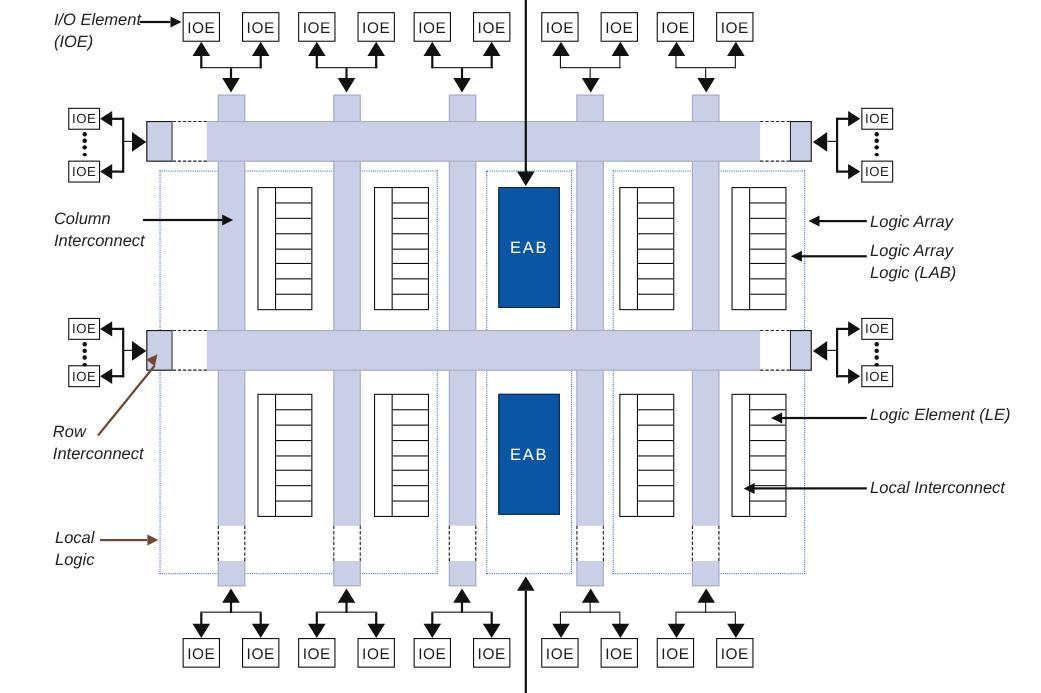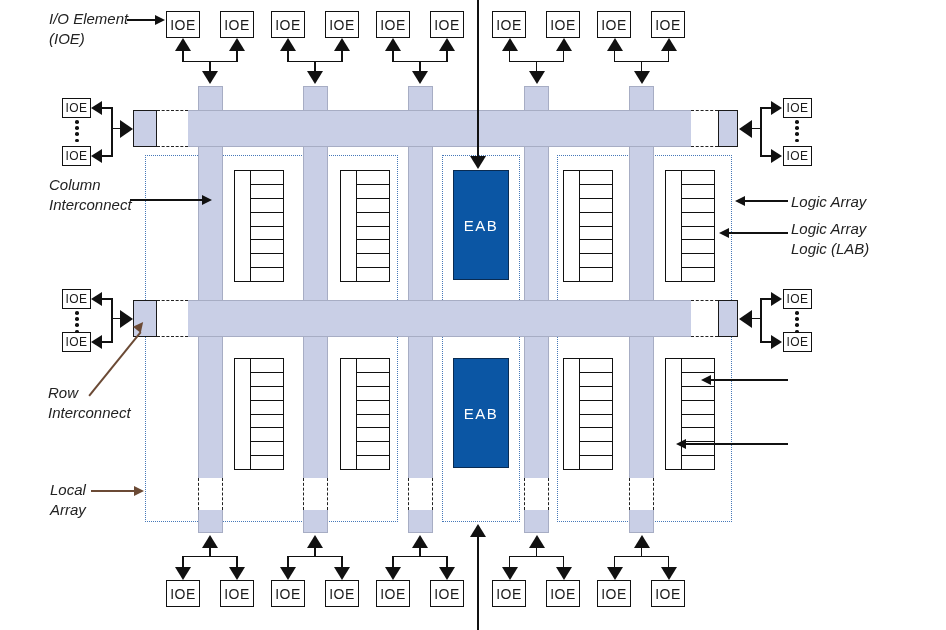--- a/index.html
+++ b/index.html
@@ -355,53 +355,59 @@
   <div class="ln" style="left:752px;top:317.75px;width:9px;height:1.5px"></div>
   <div class="tl" style="left:739px;top:309.5px"></div>
 
   <div class="lbl" style="left:49px;top:9px">
     <div>I/O Element</div>
     <div>(IOE)</div>
   </div>
   <div class="ln" style="left:127px;top:19px;width:28px;height:1.5px"></div>
   <div class="ptr" style="left:155px;top:15px"></div>
 
-  <div class="lbl" style="left:49px;top:175px">
+  <div class="lbl" style="left:49px;top:190px">
     <div>Column</div>
     <div>Interconnect</div>
   </div>
   <div class="ln" style="left:130px;top:199px;width:72px;height:1.5px"></div>
   <div class="ptr" style="left:202px;top:195px"></div>
 
   <div class="lbl" style="left:48px;top:383px">
     <div>Row</div>
     <div>Interconnect</div>
   </div>
   <div class="lnb" style="left:89px;top:395px;width:82px;height:1.7px;transform:rotate(-51deg);transform-origin:0 50%"></div>
   <div class="ptr bn" style="left:135px;top:321px;transform:rotate(-51deg)"></div>
 
   <div class="lbl" style="left:50px;top:480px">
     <div>Local</div>
-    <div>Array</div>
+    <div>Logic</div>
   </div>
   <div class="lnb" style="left:91px;top:490px;width:43px;height:1.7px"></div>
   <div class="ptr bn" style="left:134px;top:486px"></div>
 
   <div class="lbl" style="left:791px;top:192px">
     <div>Logic Array</div>
   </div>
   <div class="ptl" style="left:735px;top:196px"></div>
   <div class="ln" style="left:744px;top:200px;width:44px;height:1.5px"></div>
 
   <div class="lbl" style="left:791px;top:219px">
     <div>Logic Array</div>
     <div>Logic (LAB)</div>
   </div>
   <div class="ptl" style="left:719px;top:228px"></div>
   <div class="ln" style="left:728px;top:232px;width:60px;height:1.5px"></div>
 
+  <div class="lbl" style="left:791px;top:368px">
+    <div>Logic Element (LE)</div>
+  </div>
   <div class="ptl" style="left:701px;top:375px"></div>
   <div class="ln" style="left:710px;top:379px;width:78px;height:1.5px"></div>
 
+  <div class="lbl" style="left:791px;top:434px">
+    <div>Local Interconnect</div>
+  </div>
   <div class="ptl" style="left:676px;top:439px"></div>
   <div class="ln" style="left:685px;top:443px;width:103px;height:1.5px"></div>
 
 </div>
 
 </body></html>

